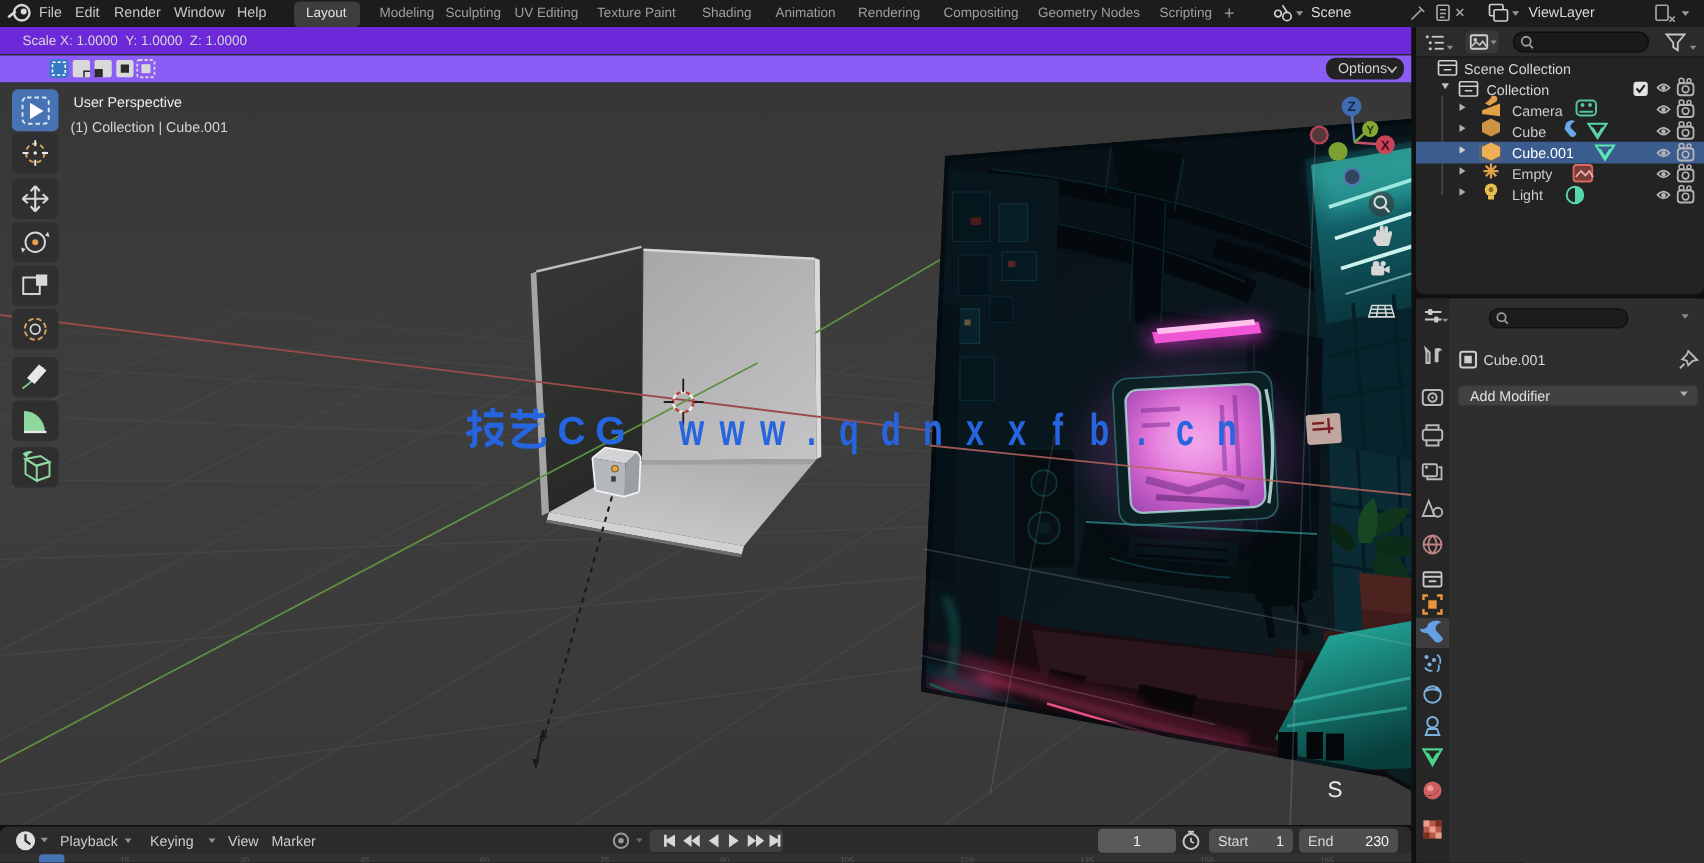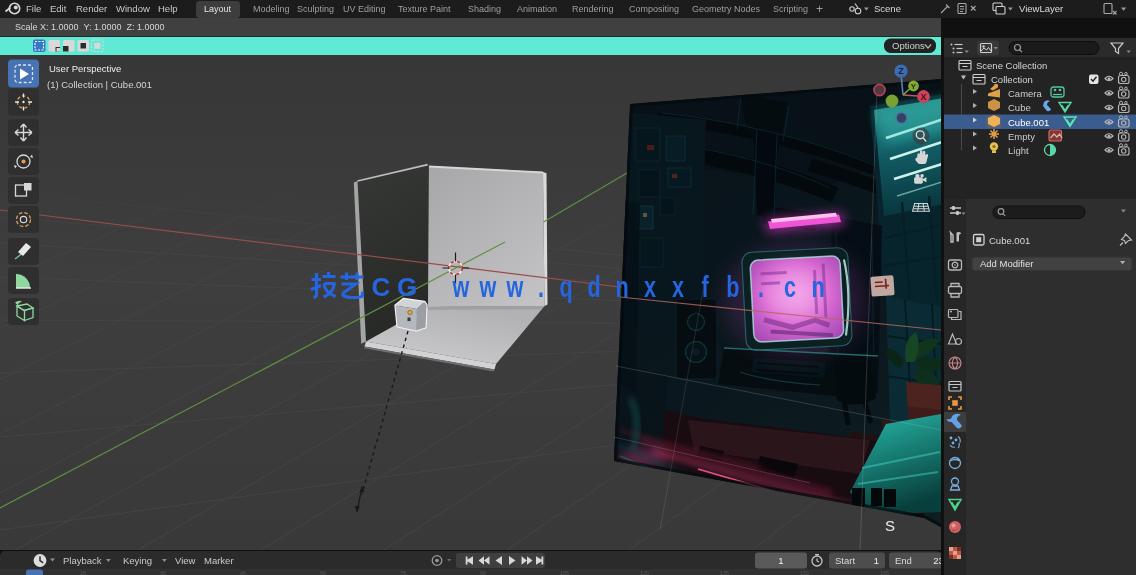--- a/index.html
+++ b/index.html
@@ -1,28 +1,28 @@
 <!DOCTYPE html>
 <html><head>
 <meta charset="utf-8">
 <style>
 * { margin:0; padding:0; box-sizing:border-box; }
 html,body { width:1136px; height:575px; background:#101010; overflow:hidden;
   font-family:"Liberation Sans", sans-serif; }
 svg { display:block; }
 #topbar { position:absolute; left:0; top:0; width:1136px; height:18px; background:#1c1c1c;
   color:#c4c4c4; font-size:9.5px;text-align:center; }
-#hdrA { position:absolute; left:0; top:18px; width:941px; height:19px; background:#404040;
+#hdrA { position:absolute; left:0; top:18px; width:941px; height:19px; background:#6d28d9;
   color:#d6d6d6; font-size:9px; line-height:19px; border-bottom:1px solid #272727;}
-#hdrB { position:absolute; left:0; top:37px; width:941px; height:18px; background:#5eead4; }
+#hdrB { position:absolute; left:0; top:37px; width:941px; height:18px; background:#8b5cf6; }
 #vp { position:absolute; left:0; top:55px; width:941px; height:495px; }
-#timeline { position:absolute; left:0; top:551px; width:941px; height:19px; background:#2b2b2b; border-radius:5px 5px 0 0;padding-left:23px;}
+#timeline { position:absolute; left:0; top:551px; width:941px; height:19px; background:#2b2b2b; border-radius:5px 5px 0 0;}
 #ruler { position:absolute; left:0; top:569px; width:941px; height:6px; background:#2e2e2e; }
 #rightcol { position:absolute; left:941px; top:18px; width:195px; height:557px; background:#101010; }
-#outliner { position:absolute; left:944px; top:18px; width:192px; height:178px; background:#232323; border-radius:5px;margin-top:20px;}
+#outliner { position:absolute; left:944px; top:18px; width:192px; height:178px; background:#232323; border-radius:5px;}
 #props { position:absolute; left:944px; top:199px; width:192px; height:376px; background:#2e2e2e; border-radius:5px;}
 </style>
 </head>
 <body>
 <div id="topbar">
 <svg width="1136" height="18" viewBox="0 0 1136 18">
 
 <circle cx="14.5" cy="8.5" r="5.2" fill="none" stroke="#d8d8d8" stroke-width="1.6"></circle>
 <circle cx="15.8" cy="7.6" r="2" fill="#d8d8d8"></circle>
 <path d="M5.5,11.5 L10.5,7.5" stroke="#d8d8d8" stroke-width="1.8"></path>

